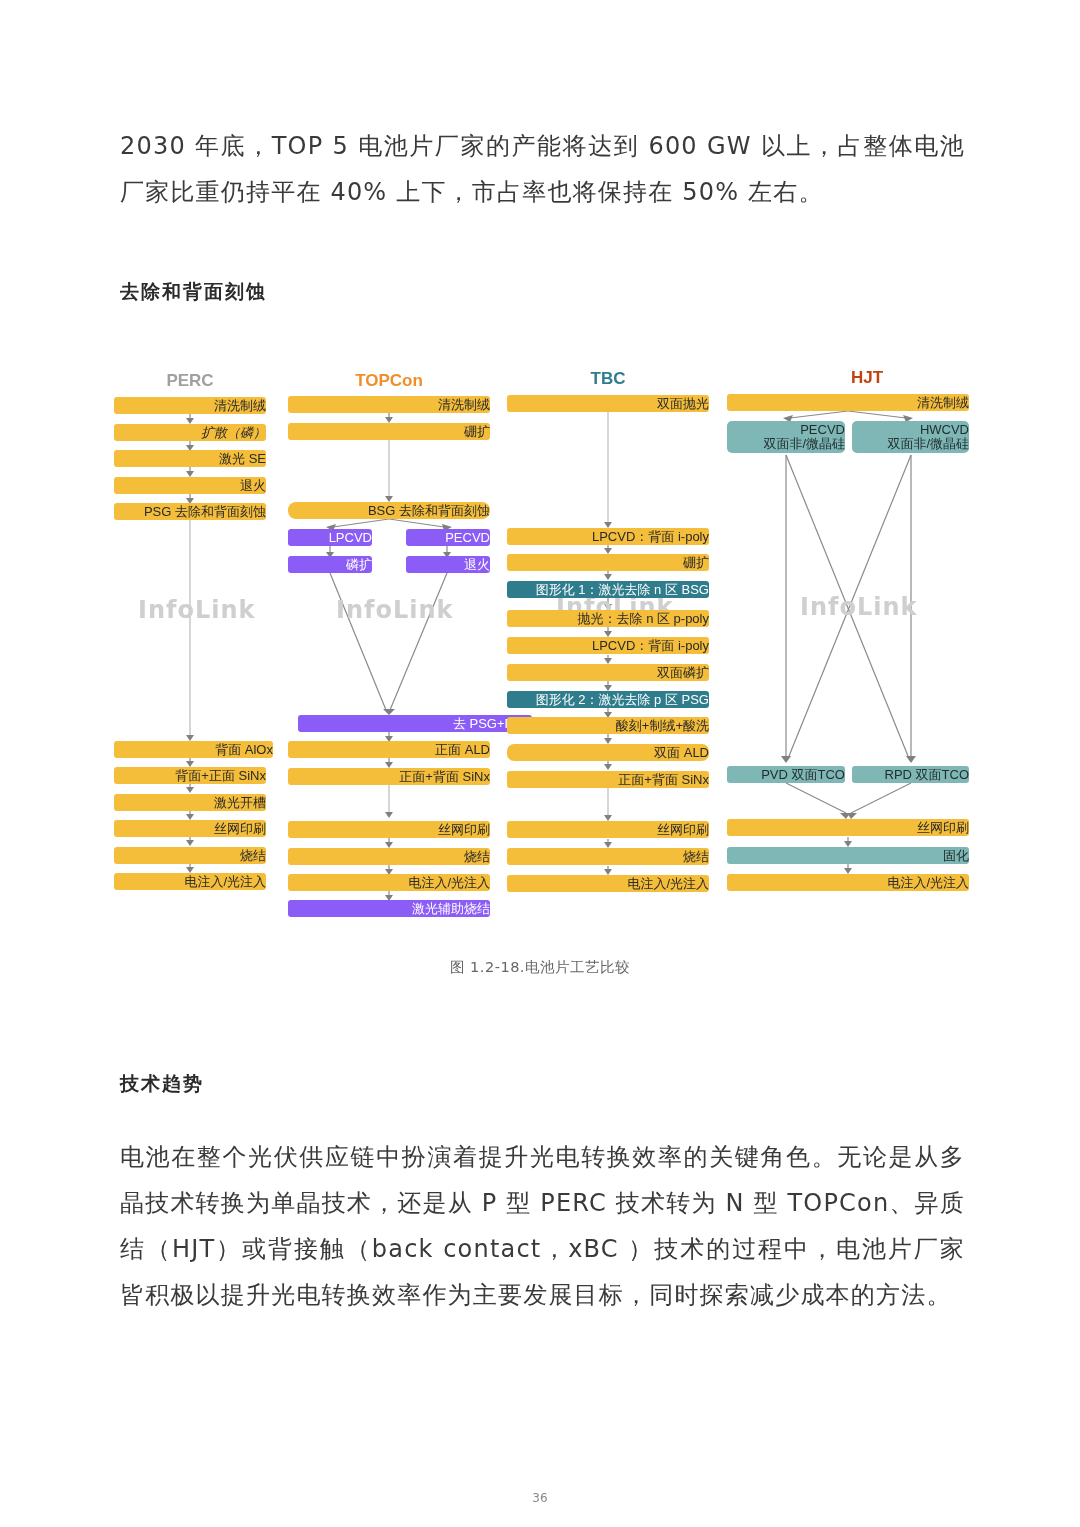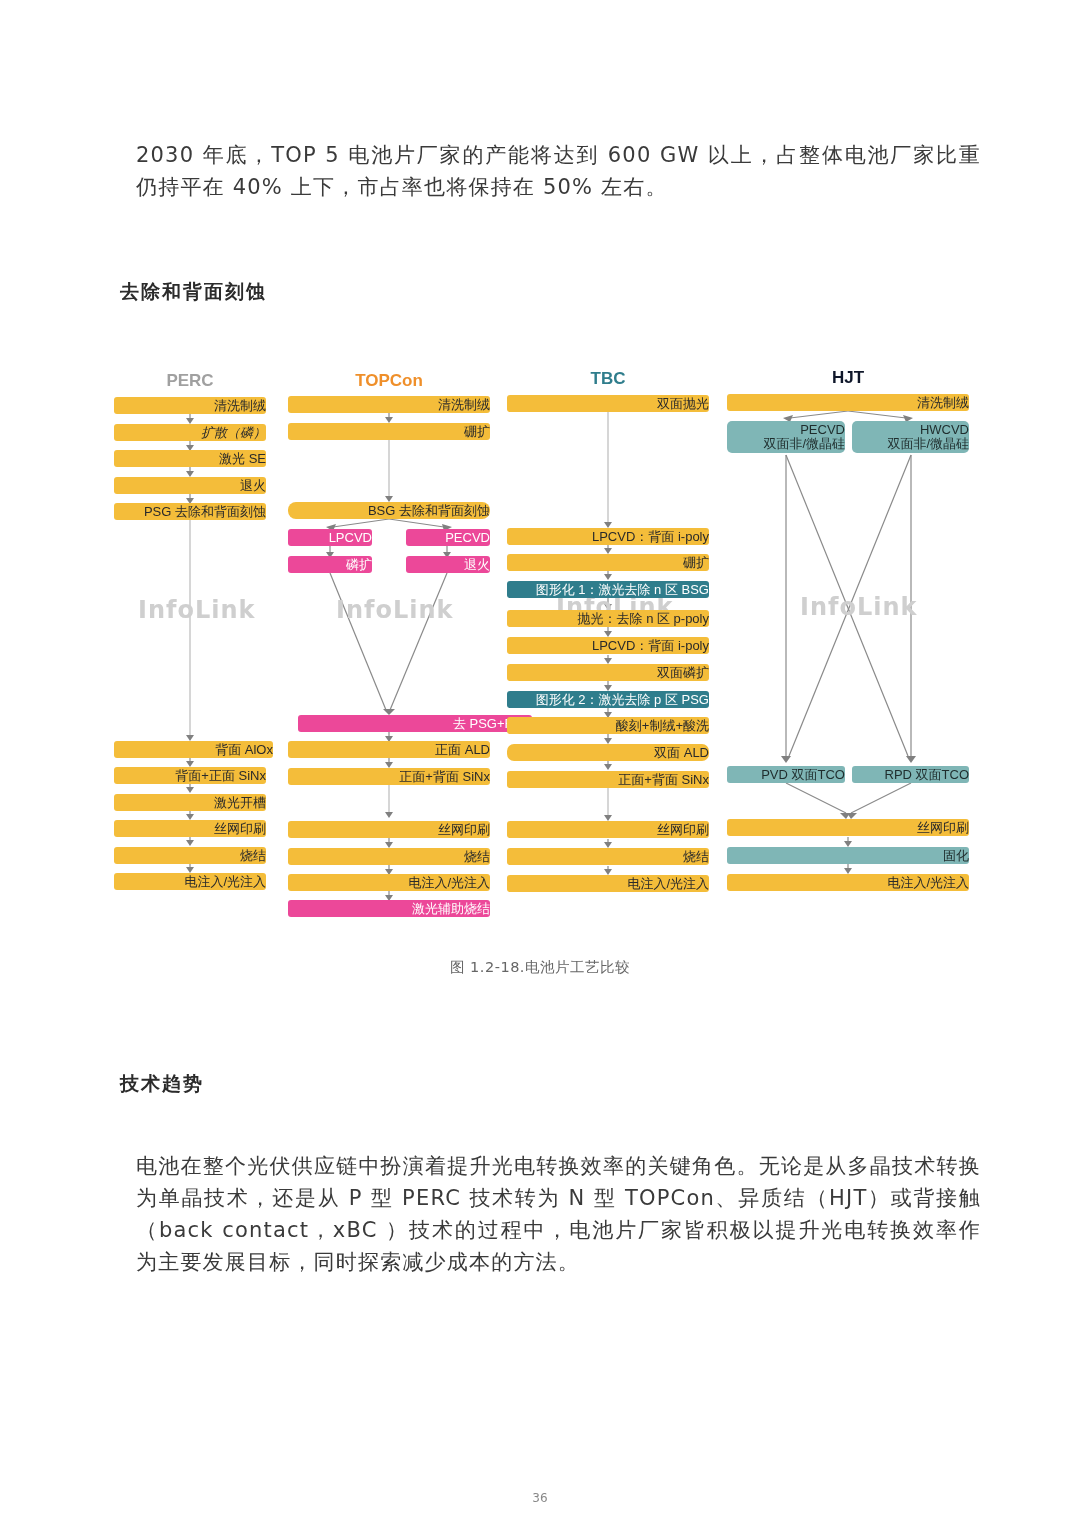--- a/index.html
+++ b/index.html
@@ -1,27 +1,27 @@
 <!DOCTYPE html>
 <html><head>
 <meta charset="utf-8">
 <style>
   html, body { margin:0; padding:0; background:#ffffff; }
   body { width:1080px; height:1527px; position:relative; overflow:hidden;
          font-family:"DejaVu Sans","Liberation Sans",sans-serif; color:#333333; }
-  .para { position:absolute; left:120px; width:845px; font-size:21px; line-height:32px;
-          letter-spacing:1.2px; color:#3a3a3a; text-align:justify; margin:16px; }
+  .para { position:absolute; left:120px; width:845px; font-size:24px; line-height:46px;
+          letter-spacing:1.2px; color:#3a3a3a; text-align:justify; margin:0; }
   .heading { position:absolute; left:120px; font-size:19px; font-weight:bold; letter-spacing:2px; color:#2b2b2b; margin:0; }
   .col-title { position:absolute; font-weight:bold; font-size:17px; text-align:center;
                font-family:"Liberation Sans","DejaVu Sans",sans-serif; }
   .box { position:absolute; height:17px; border-radius:3px; font-size:13px; line-height:17px;
          text-align:right; color:#2a2a2a; white-space:nowrap; overflow:hidden;
          font-family:"Liberation Sans","DejaVu Sans",sans-serif; }
   .box.y { background:#f4bd3a; }
-  .box.o { background:#ec4899; color:#ffffff; }
+  .box.o { background:#8b5cf6; color:#ffffff; }
   .box.t { background:#2f7d8c; color:#ffffff; }
   .box.g { background:#7fb6b6; color:#1f2d2d; }
   .box.two { height:32px; line-height:14px; padding-top:2px; box-sizing:border-box; border-radius:5px; }
   .watermark { position:absolute; font-size:24px; font-weight:bold; color:#cfcfcf; letter-spacing:1px;
                font-family:"DejaVu Sans","Liberation Sans",sans-serif; }
   svg.lines { position:absolute; left:0; top:0; }
   .caption { position:absolute; left:0; width:1080px; top:958px; text-align:center; font-size:14.5px; color:#666666; letter-spacing:0.5px; }
   .pagenum { position:absolute; left:0; width:1080px; top:1491px; text-align:center; font-size:12px; color:#888888; }
 </style>
 </head>
@@ -190,21 +190,21 @@
   <div class="box y" style="left:507px; width:202px; top:637px;">LPCVD：背面 i-poly</div>
   <div class="box y" style="left:507px; width:202px; top:664px;">双面磷扩</div>
   <div class="box t" style="left:507px; width:202px; top:691px;">图形化 2：激光去除 p 区 PSG</div>
   <div class="box y" style="left:507px; width:202px; top:717px;">酸刻+制绒+酸洗</div>
   <div class="box y" style="left:507px; width:202px; top:744px;border-radius:7px;">双面 ALD</div>
   <div class="box y" style="left:507px; width:202px; top:771px;">正面+背面 SiNx</div>
   <div class="box y" style="left:507px; width:202px; top:821px;">丝网印刷</div>
   <div class="box y" style="left:507px; width:202px; top:848px;">烧结</div>
   <div class="box y" style="left:507px; width:202px; top:875px;">电注入/光注入</div>
 
-  <div class="col-title" style="left:727px; width:242px; top:368px; color:#0f172a;">HJT</div>
+  <div class="col-title" style="left:746px; width:242px; top:368px; color:#c2410c;">HJT</div>
   <div class="box y" style="left:727px; width:242px; top:394px;">清洗制绒</div>
   <div class="box g two" style="left:727px; width:118px; top:421px;">
     <div>PECVD</div>
     <div>双面非/微晶硅</div>
   </div>
   <div class="box g two" style="left:852px; width:117px; top:421px;">
     <div>HWCVD</div>
     <div>双面非/微晶硅</div>
   </div>
   <div class="box g" style="left:727px; width:118px; top:766px;">PVD 双面TCO</div>

